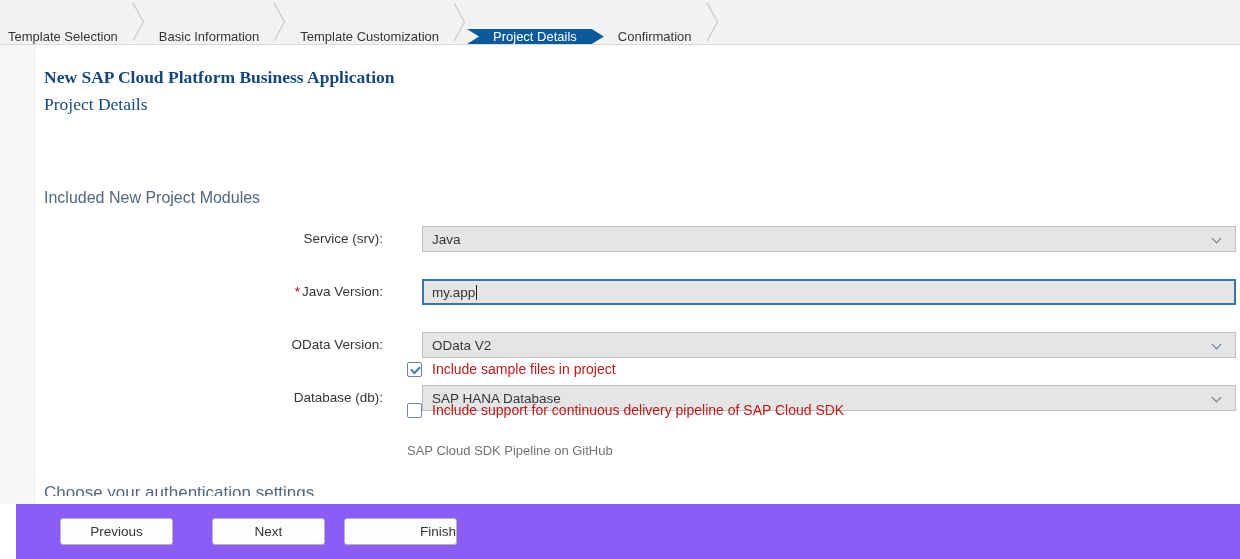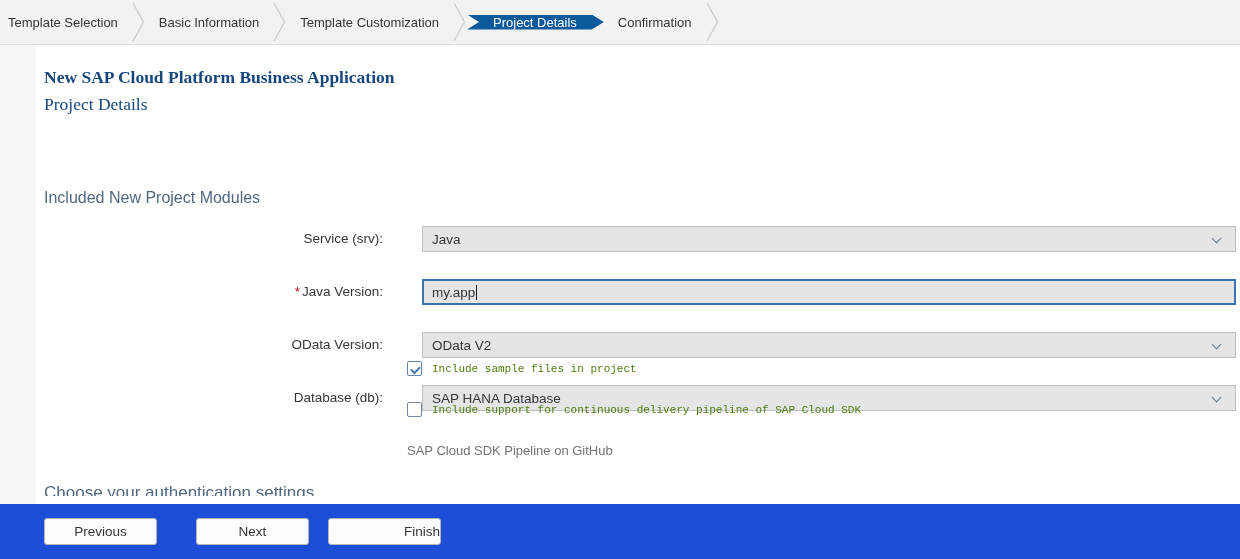--- a/index.html
+++ b/index.html
@@ -2,21 +2,21 @@
 <html><head>
 <meta charset="utf-8">
 <style>
   * { margin:0; padding:0; box-sizing:border-box; }
   html,body { background:#fff; }
   body { font-family:"Liberation Sans", sans-serif; }
   #app { position:relative; width:1240px; height:559px; background:#fff; overflow:hidden; }
 
   
   .wizardbar { position:absolute; top:0; left:0; right:0; height:45px;
-    background:#f2f2f2; border-bottom:1px solid #dadada; display:flex; align-items:center; }
+    background:#f2f2f2; border-bottom:1px solid #dadada; display:flex; align-items:flex-end; }
   .step { display:flex; align-items:center; padding:0 14px; font-size:13px; color:#32363a;
     white-space:nowrap; cursor:default; }
   .step:first-child { padding-left:8px; }
   .step.active { background:#0c5a9b; color:#fff; padding:0 27px 0 26px; margin-left:1px;
     clip-path:polygon(0 0, calc(100% - 12px) 0, 100% 50%, calc(100% - 12px) 100%, 0 100%, 12px 50%); }
   .sep { flex:none; display:block; height:44px; }
 
   
   .leftstrip { position:absolute; top:45px; left:0; width:36px; bottom:55px; background:#f6f6f6; z-index:1; }
 
@@ -44,32 +44,32 @@
 
   
   .checkrow { position:absolute; left:407px; display:flex; align-items:center; z-index:2; cursor:pointer; }
   .checkrow.cb1 { top:361px; }
   .checkrow.cb2 { top:402px; }
   .cb { width:15px; height:15px; border:1px solid #75889e; border-radius:2px; background:#fff;
     position:relative; flex:none; margin-right:10px; }
   .cb.checked { border-color:#6387ad; }
   .cb.checked::after { content:""; position:absolute; left:2.5px; top:3.5px; width:7px; height:4px;
     border-left:2px solid #3f74b3; border-bottom:2px solid #3f74b3; transform:rotate(-45deg); }
-  .cblabel { font-size:11px; color:#4d7c0f;font-family:Liberation Mono, monospace; }
+  .cblabel { font-size:14px; color:#b91c1c; }
 
   
   .sdk-link { position:absolute; left:407px; top:443px; font-size:13px; color:#737373;
     text-decoration:none; z-index:2; cursor:pointer; }
 
   
   .clipped-heading { position:absolute; left:44px; top:483px; height:13px; overflow:hidden;
     font-size:17px; line-height:20px; color:#51677f; z-index:1; white-space:nowrap; }
 
   
-  .footer { position:absolute; left:0; right:0; bottom:0; height:55px; background:#1d4ed8; z-index:3; }
+  .footer { position:absolute; left:16px; right:0; bottom:0; height:55px; background:#8b5cf6; z-index:3; }
   .btnrow { position:absolute; left:44px; top:14px; display:flex; }
   .btn { height:27px; width:113px; border:1px solid #b5b5b5; border-radius:3px; background:#fdfdfd;
     font-size:13.5px; color:#32363a; font-family:inherit; cursor:pointer; }
   .btn.next { margin-left:39px; }
   .btn.finish { margin-left:19px;text-align:right; }
 </style>
 </head>
 <body>
 
 <div id="app">

